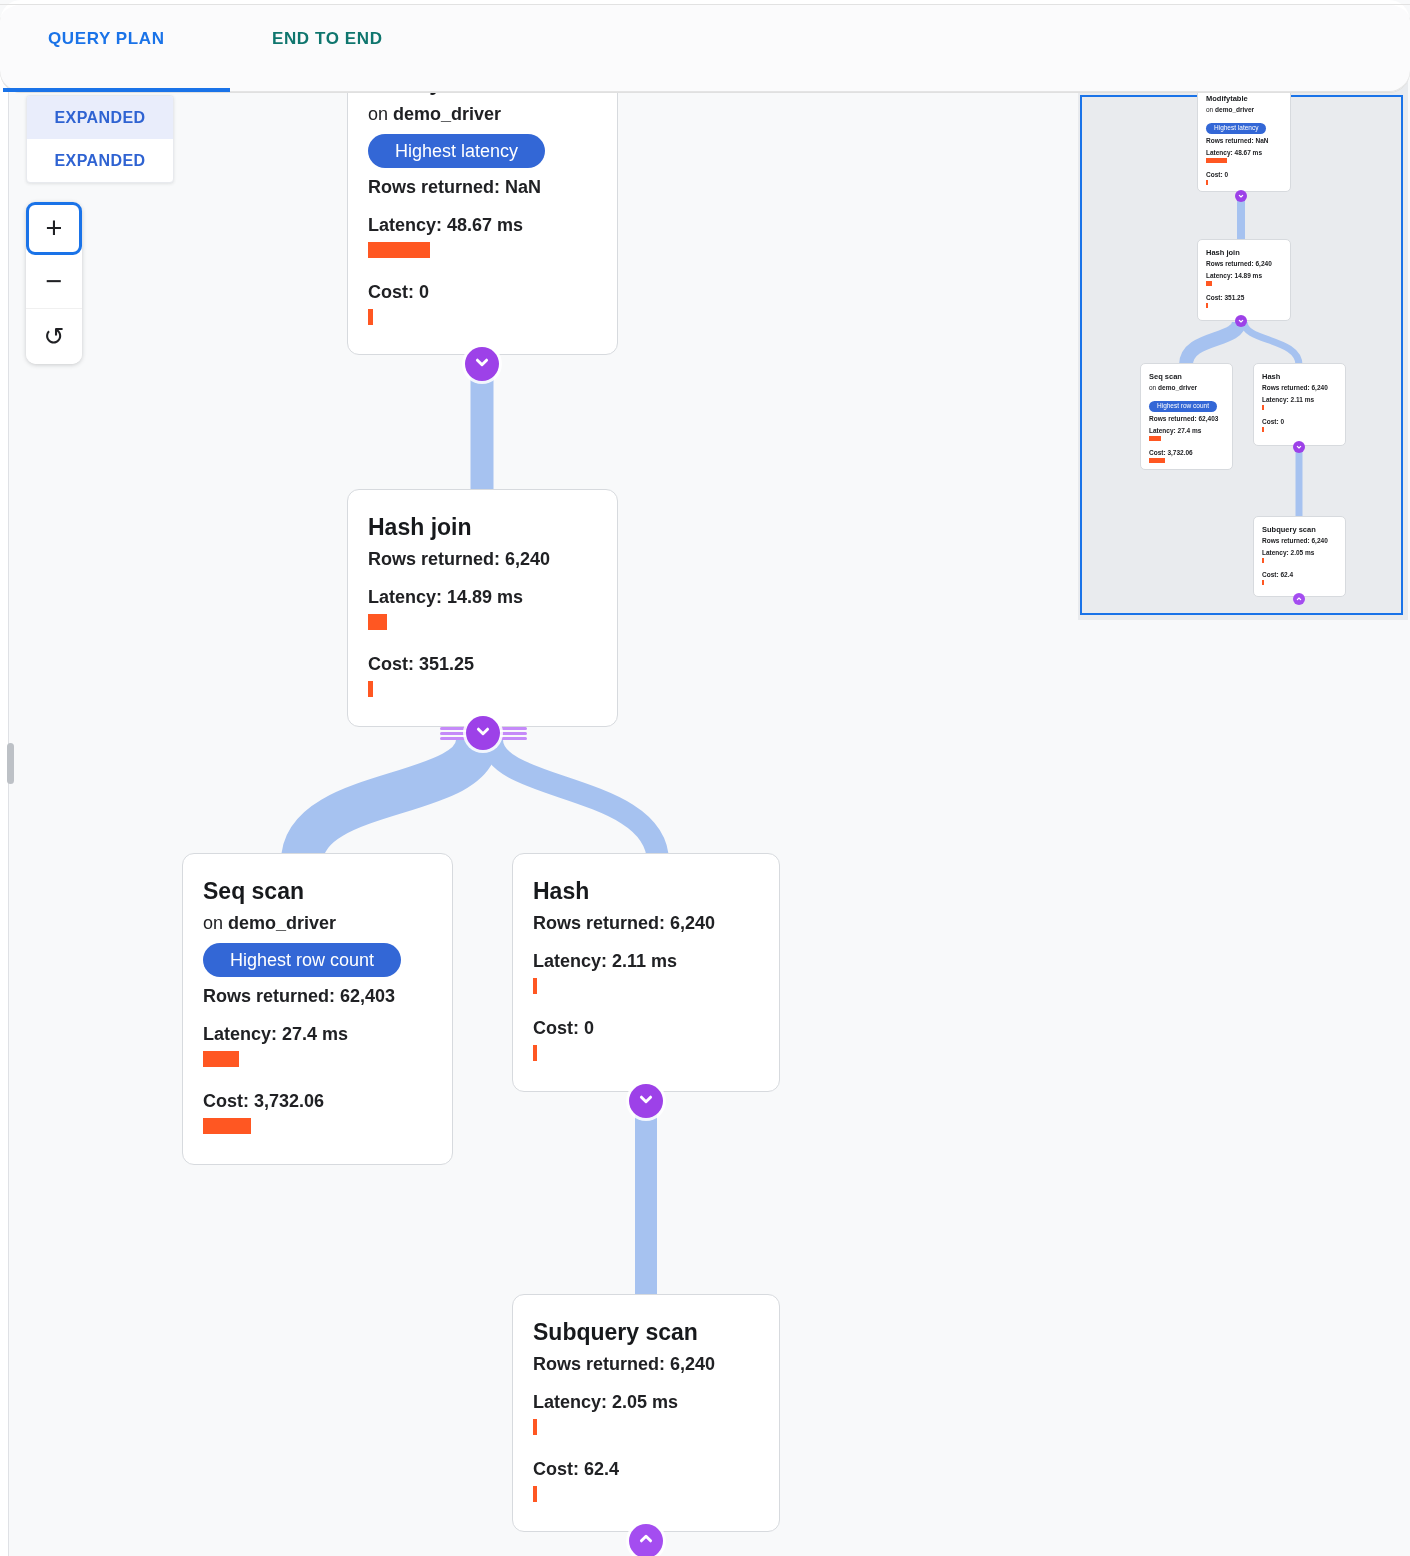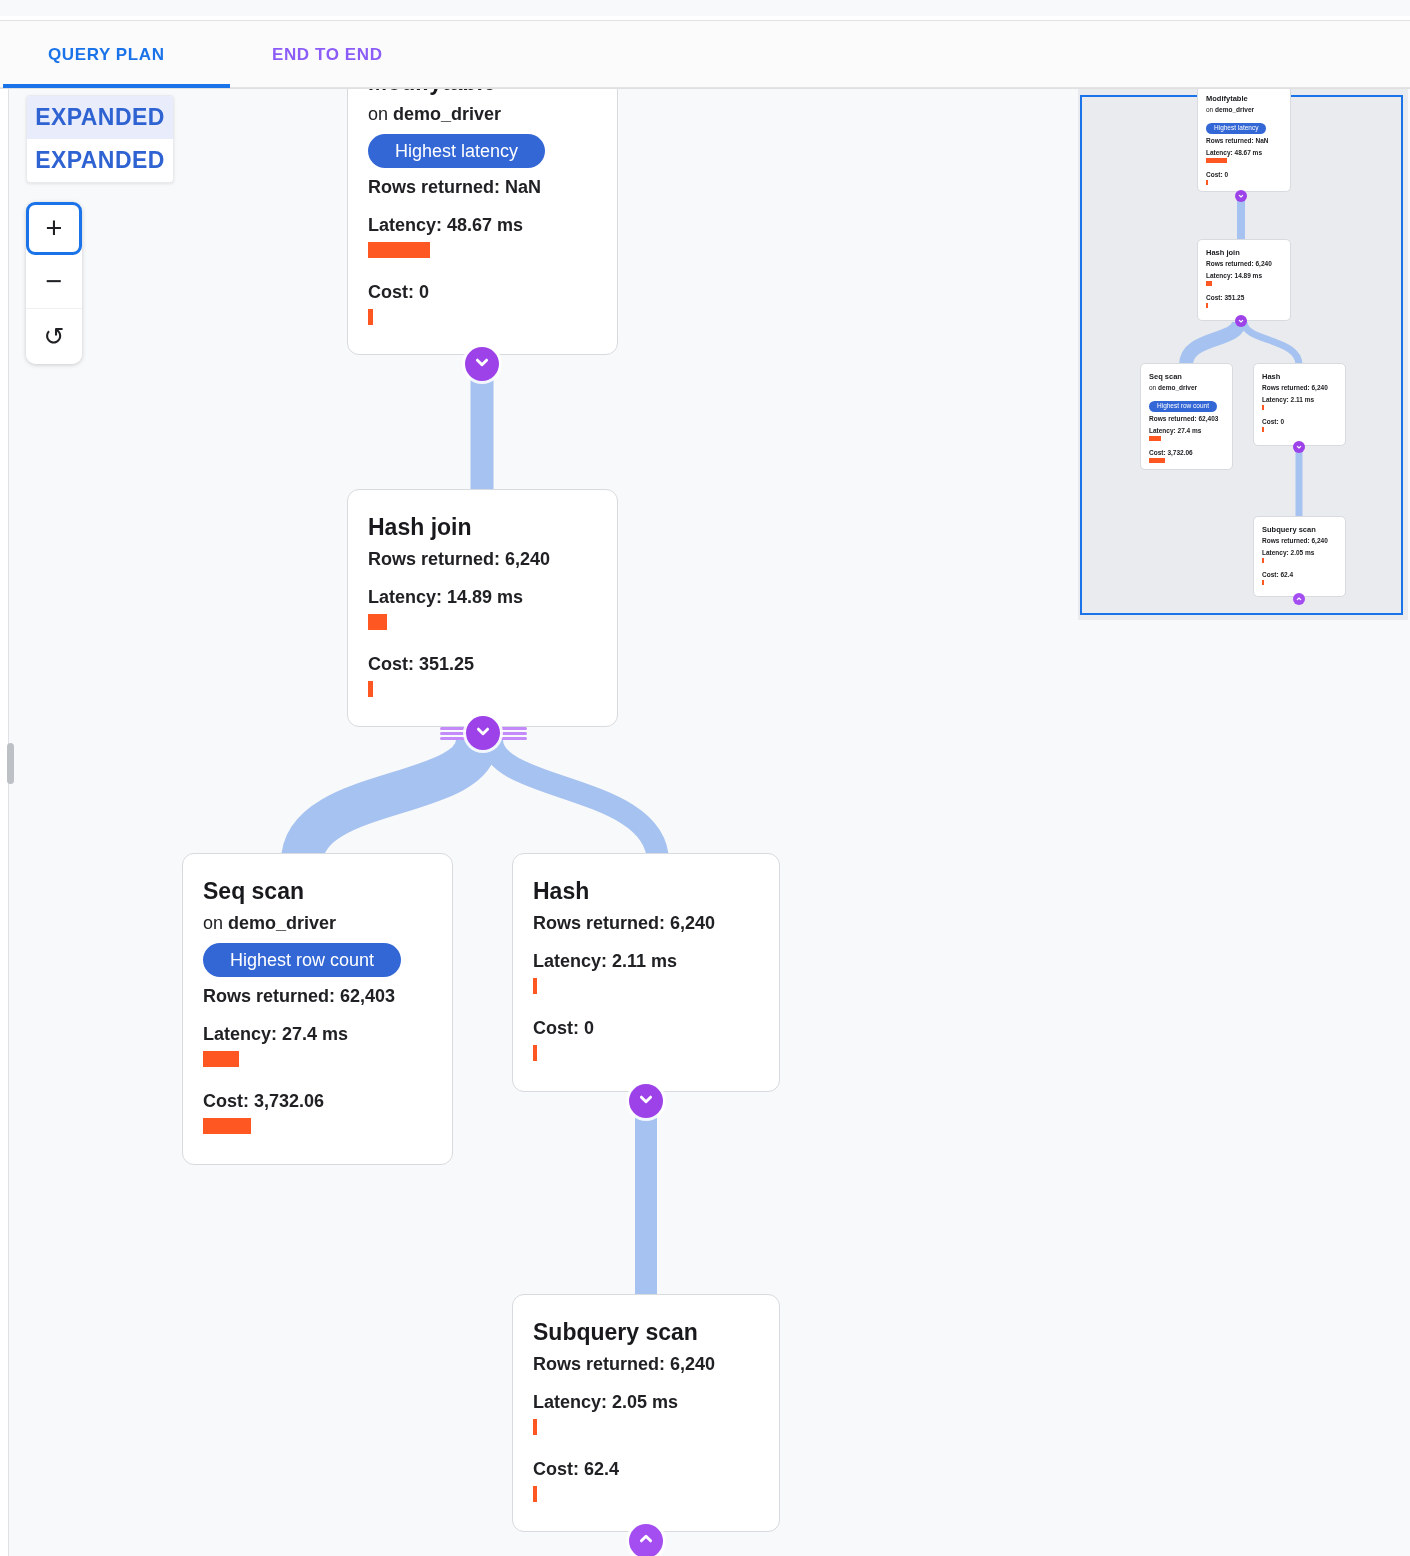--- a/index.html
+++ b/index.html
@@ -6,35 +6,36 @@
   html,body { width:1410px; height:1556px; }
   body {
     font-family:"Liberation Sans", sans-serif;
     background:#f8f9fa;
     position:relative;
     overflow:hidden;
     color:#202124;
   }
   
   .topbar {
-    position:absolute; left:0; top:16px; width:1410px; height:72px;
+    position:absolute; left:0; top:0; width:1410px; height:92px;
     background:#fbfbfc;
     border-top:5px solid #fff;
     box-shadow:0 1px 0 #e0e0e0, 0 -1px 0 #e4e4e4 inset;
     z-index:30;
+    border-radius:21px;
   }
   .topbar::before{
     content:""; position:absolute; left:0; top:-1px; width:1410px; height:1px; background:#e2e2e2;
   }
   .tab {
     position:absolute; top:0; height:67px; display:flex; align-items:center;
     font-size:17px; font-weight:bold; letter-spacing:.6px; cursor:pointer;
   }
   .tab-active   { left:48px;  color:#1a73e8; }
-  .tab-inactive { left:272px; color:#8b5cf6; }
+  .tab-inactive { left:272px; color:#0f766e; }
   .tab-underline {
     position:absolute; left:3px; bottom:0; width:227px; height:4px;
     background:#1a73e8; z-index:31;
   }
   
   .gutter {
     position:absolute; left:0; top:72px; bottom:0; width:9px;
     background:#fff; border-right:1px solid #dfe1e5; z-index:6;
   }
   .scroll-thumb {
@@ -42,21 +43,21 @@
     background:#bdc1c6; border-radius:4px; z-index:7;
   }
   
   .view-toggle {
     position:absolute; left:26px; top:95px; width:148px; z-index:10;
     background:#fff; border:1px solid #e8eaee; border-radius:4px;
     box-shadow:0 1px 3px rgba(60,64,67,.12); overflow:hidden;
   }
   .view-option {
     height:43px; display:flex; align-items:center; justify-content:center;
-    color:#2f63d2; font-size:23px; font-weight:bold; letter-spacing:.4px; cursor:pointer;
+    color:#2f63d2; font-size:16px; font-weight:bold; letter-spacing:.4px; cursor:pointer;
   }
   .view-option.selected { background:#e9edfb; }
   .zoom-card {
     position:absolute; left:26px; top:202px; width:56px; z-index:10;
     background:#fff; border-radius:10px;
     box-shadow:0 1px 4px rgba(60,64,67,.25);
   }
   .zoom-btn {
     width:56px; height:53px; display:flex; align-items:center; justify-content:center;
     font-size:27px; color:#202124; cursor:pointer; background:#fff; border:none;

